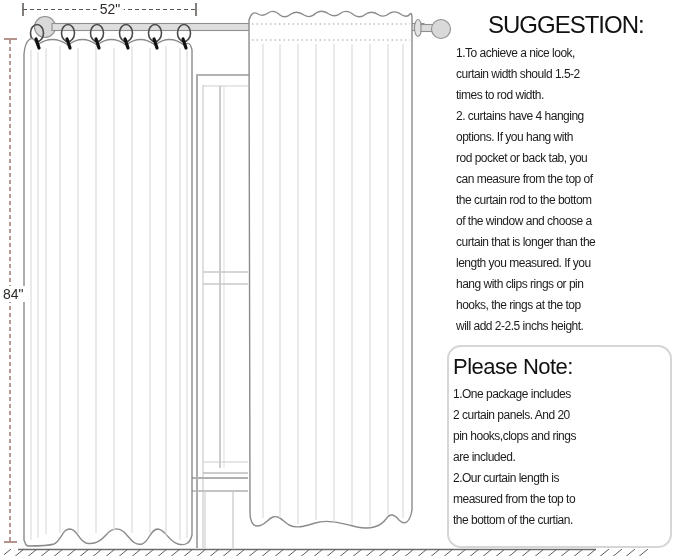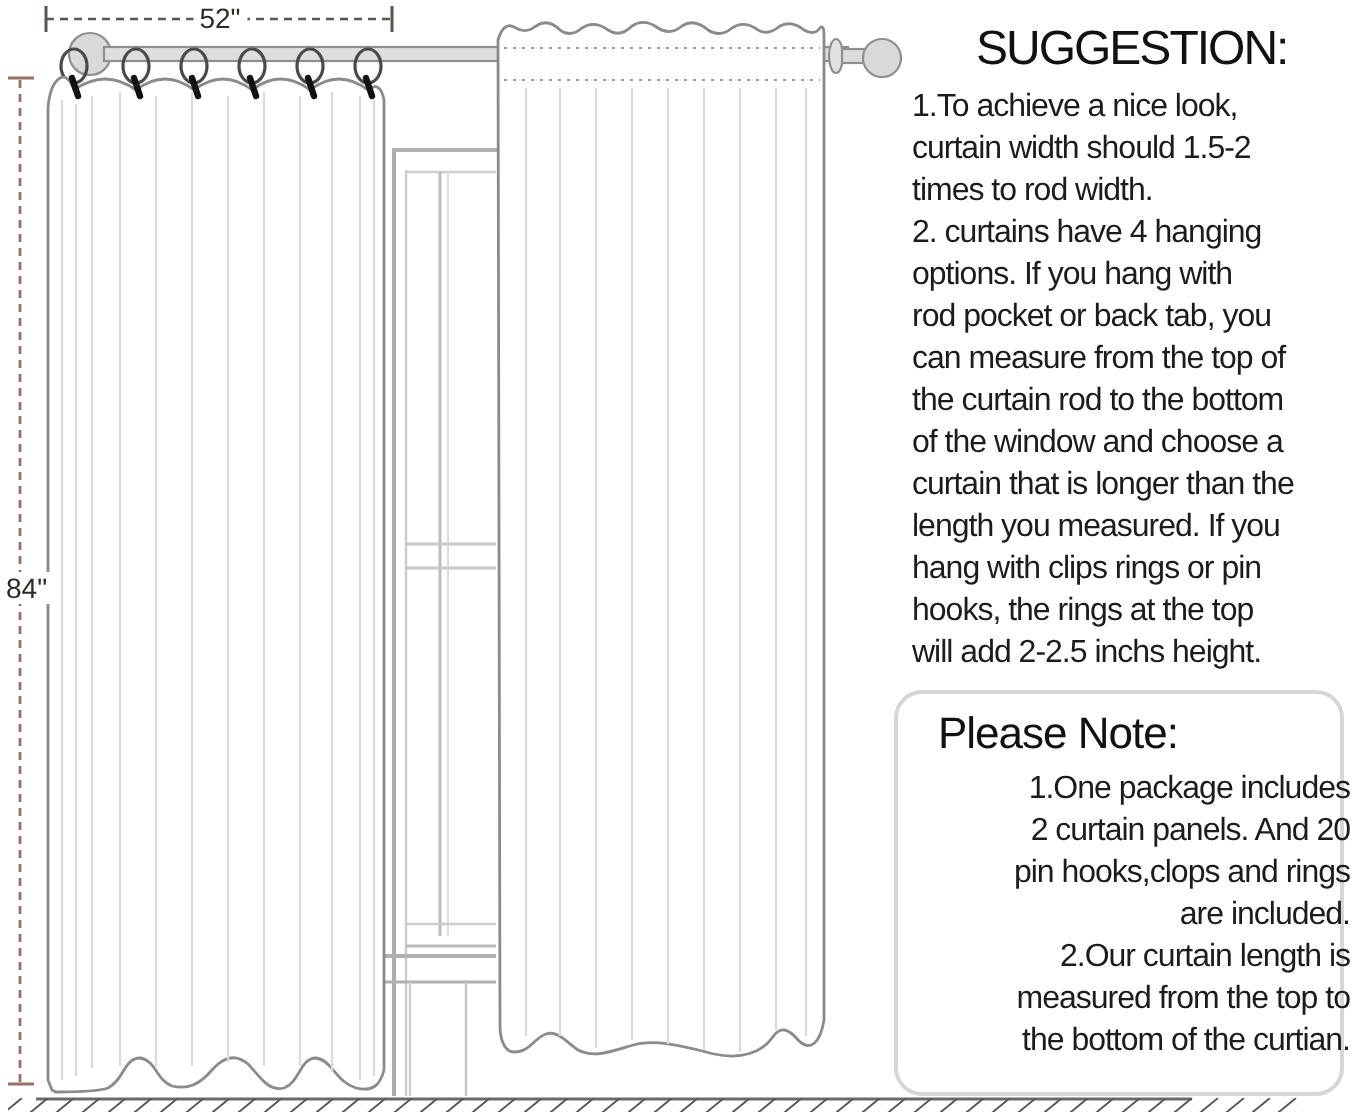--- a/index.html
+++ b/index.html
@@ -12,32 +12,32 @@
   .dim-label{
     position:absolute;background:#ffffff;padding:0 3px;
     font-size:14px;color:#2e2a28;line-height:16px;white-space:nowrap;
   }
   
   .suggestion-title{
     position:absolute;left:456px;top:10px;
     font-size:24px;letter-spacing:-1px;color:#111;line-height:30px;white-space:nowrap;margin-left:32px;
   }
   .textlines{
-    white-space:pre-line;font-size:16px;line-height:21px;letter-spacing:-0.5px;color:#1c1c1c;
+    white-space:pre-line;font-size:12px;line-height:21px;letter-spacing:-0.5px;color:#1c1c1c;
   }
   .suggestion-body{position:absolute;left:456px;top:43px;width:222px;}
   .note-box{
     position:absolute;left:447px;top:345px;width:225px;height:203px;
     border:2px solid #d6d6d6;border-radius:14px;background:#ffffff;box-sizing:border-box;
-    padding:5px 0 0 20px;
+    padding:5px 0 0 4px;
   }
   .note-title{
     font-size:22px;letter-spacing:-0.5px;color:#111;line-height:30px;white-space:nowrap;
   }
-  .note-body{margin-top:2px;width:206px;text-align:right;}
+  .note-body{margin-top:2px;width:206px;}
   svg{display:block;}
 </style>
 </head>
 <body>
 
 <div id="canvas">
 
   <svg class="abs" style="left:0;top:0" width="679" height="556" viewBox="0 0 679 556">
     <defs>
       <pattern id="hatchPattern" width="13" height="9" patternUnits="userSpaceOnUse">

